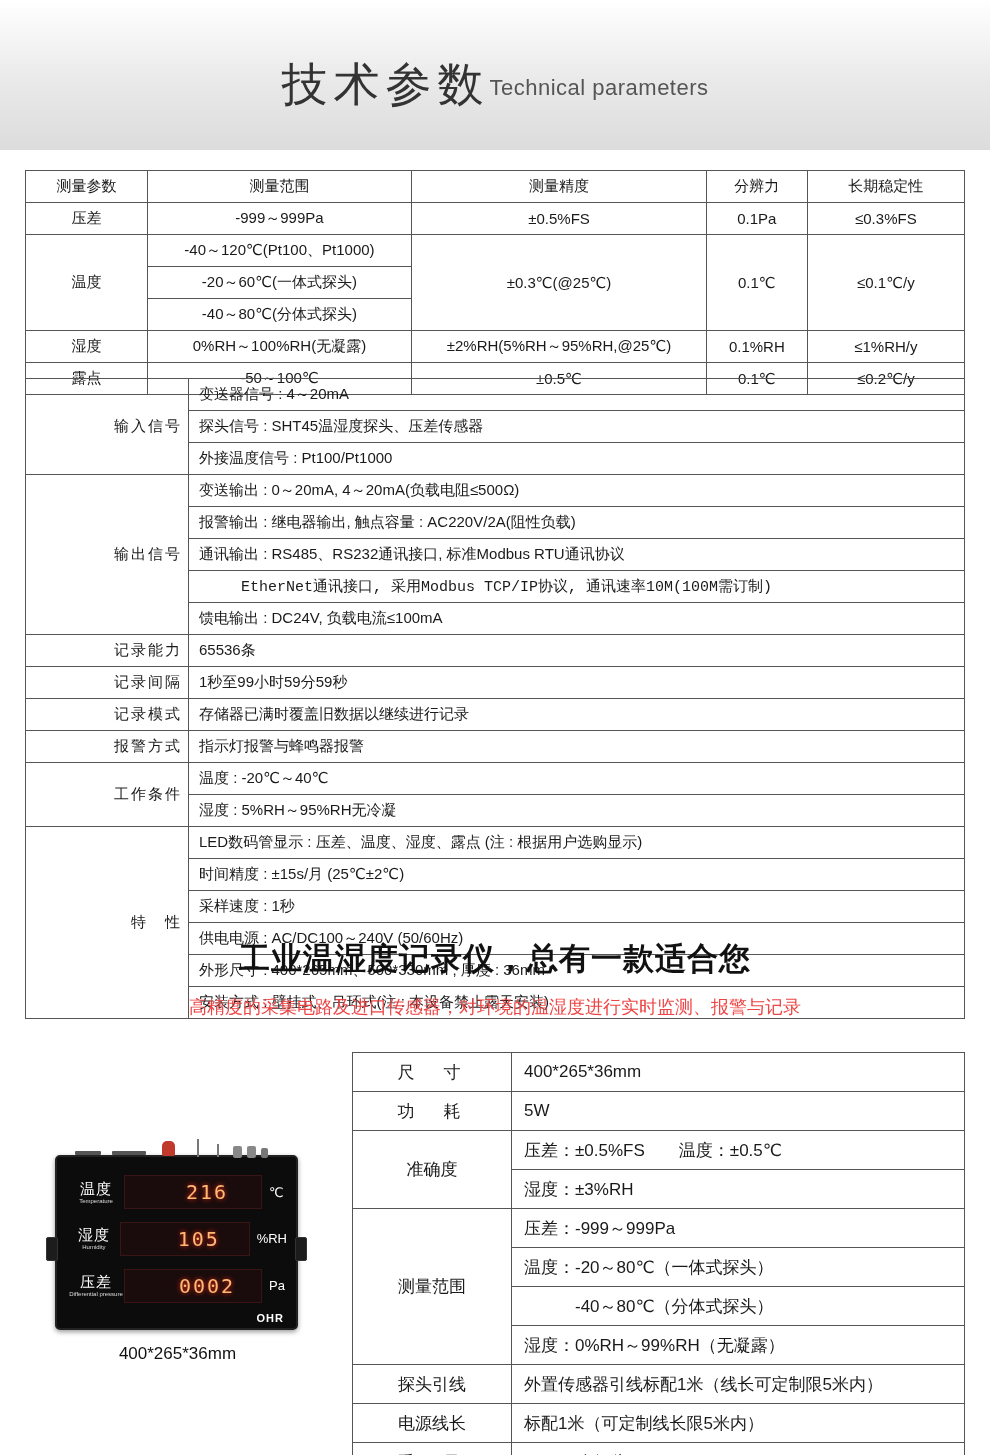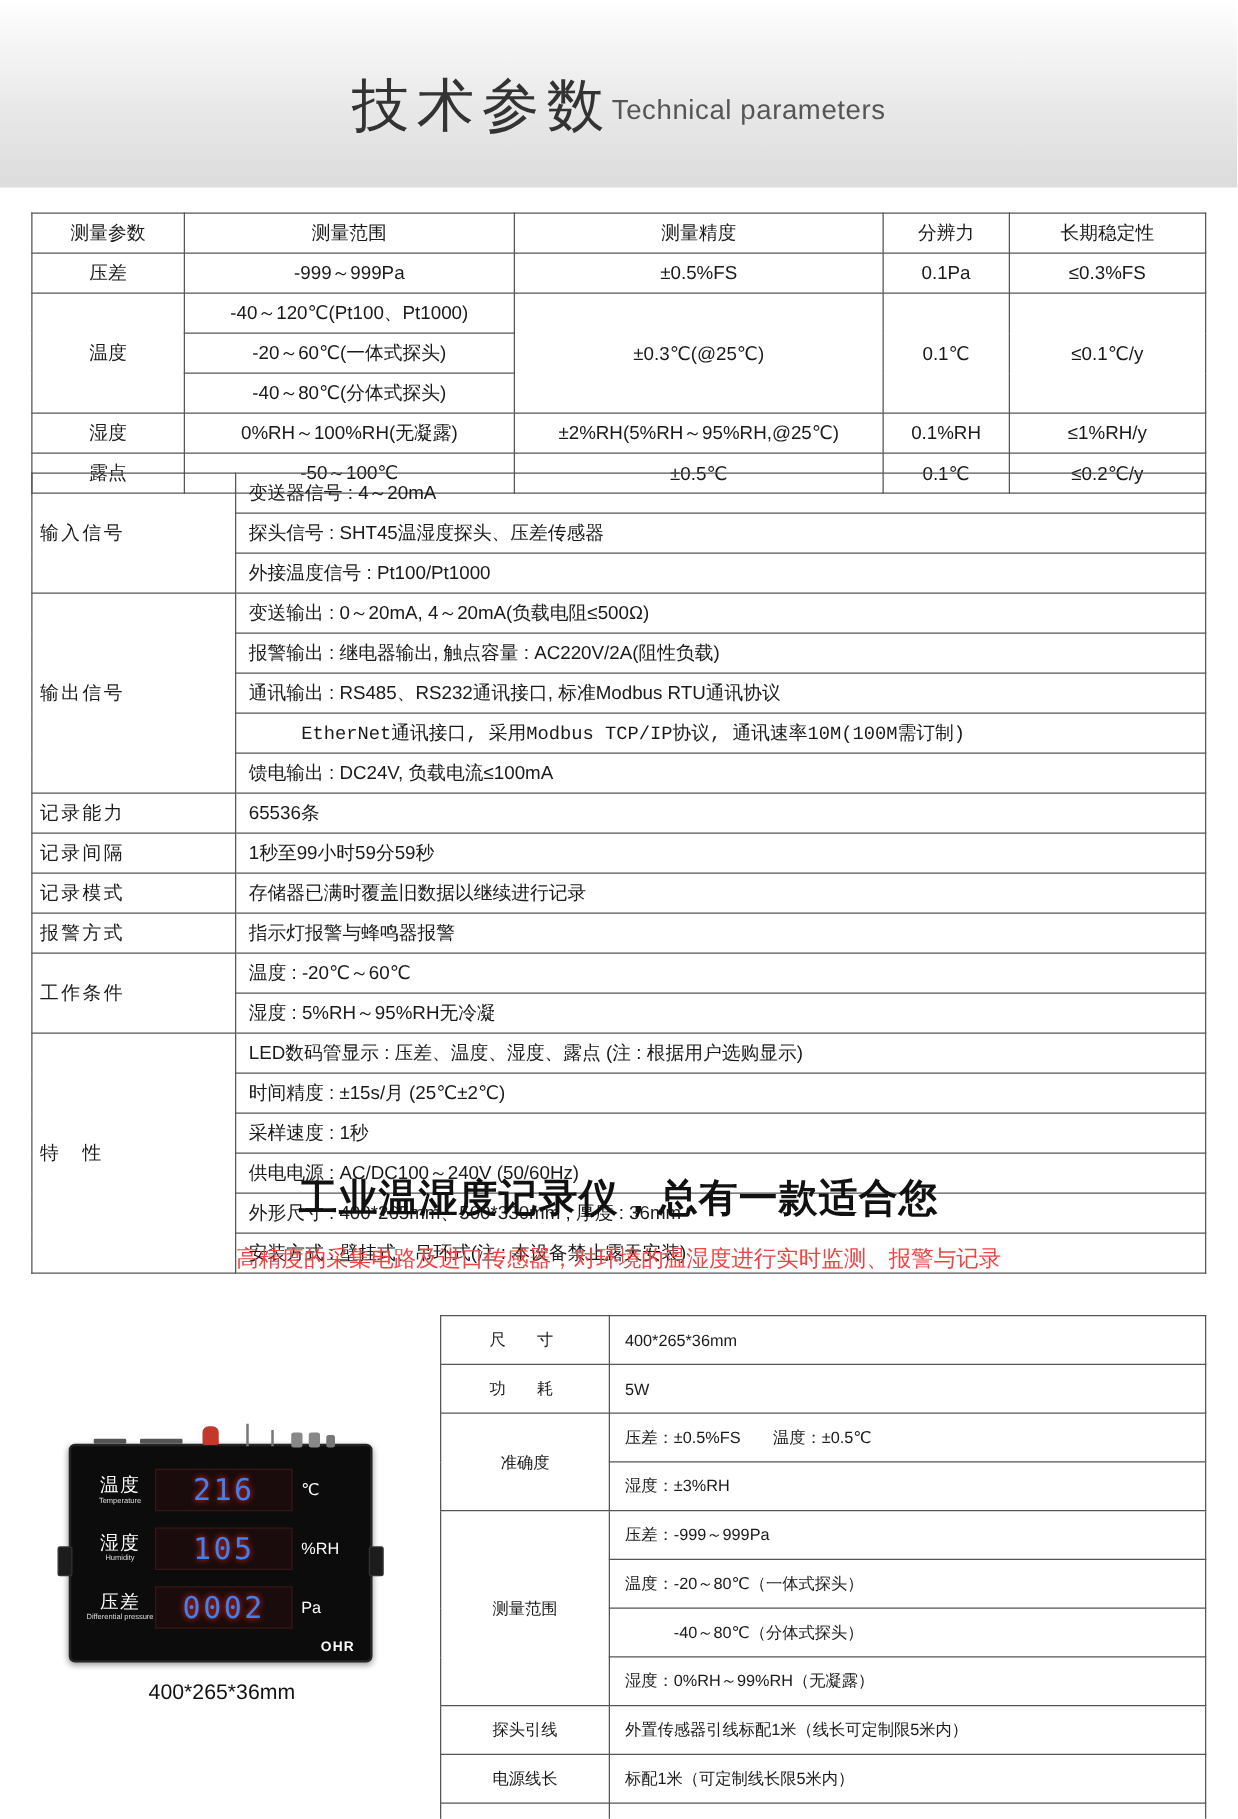--- a/index.html
+++ b/index.html
@@ -41,21 +41,21 @@
   
   #table-params{
     position:absolute;left:25px;top:170px;width:940px;border-radius:17px;
   }
   #table-params td{height:25px;}
   
   #table-spec{
     position:absolute;left:25px;top:378px;width:940px;
   }
   #table-spec td{height:25px;font-size:15px;}
-  #table-spec td.key{text-align:left;width:150px;letter-spacing:2px;}
+  #table-spec td.key{text-align:right;width:150px;letter-spacing:2px;}
   #table-spec td.val{text-align:left;padding-left:10px;}
   .indent{padding-left:52px !important;font-family:Liberation Mono, monospace;}
   
   .headline{
     position:absolute;left:0;top:938px;width:990px;text-align:center;
     font-size:31px;font-weight:bold;color:#111;letter-spacing:1px;
   }
   .subline{
     position:absolute;left:0;top:995px;width:990px;text-align:center;
     font-size:18px;color:#ef4444;
@@ -111,37 +111,38 @@
   }
   .lbl{
     width:56px;color:#fff;text-align:center;line-height:1;
   }
   .lbl .cn{font-size:15px;display:block;letter-spacing:1px;}
   .lbl .en{font-size:6px;display:block;color:#ddd;margin-top:2px;}
   .digits{
     background:#1a0c0c;border:1px solid #3a1515;
     width:108px;height:32px;display:flex;align-items:center;justify-content:center;
     font-family:"DejaVu Sans Mono","Liberation Mono",monospace;
-    font-size:24px;color:#3b82f6;letter-spacing:2px;
+    font-size:20px;color:#fdba74;letter-spacing:2px;
     text-shadow:0 0 5px #ff2b12;
+    padding-left:28px;
   }
   .unit{color:#fff;font-size:13px;margin-left:7px;white-space:nowrap;}
   .brand{
     position:absolute;right:12px;bottom:4px;color:#fff;font-size:11px;
     font-weight:bold;letter-spacing:1px;
   }
   .caption{
     text-align:center;font-size:17px;margin-top:14px;color:#111;
   }
   
   #table-basic{
     position:absolute;left:352px;top:1052px;width:613px;
   }
   #table-basic td{
-    border:1px solid #555;font-size:13px;padding:5px 8px;height:28px;
+    border:1px solid #555;font-size:17px;padding:5px 20px;height:28px;
   }
   #table-basic td.key{
     text-align:center;width:118px;letter-spacing:6px;
   }
   #table-basic td.key.nosp{letter-spacing:0;}
   #table-basic td.val{text-align:left;padding-left:12px;}
 </style>
 </head>
 <body>
 
@@ -246,21 +247,21 @@
     <td class="val">存储器已满时覆盖旧数据以继续进行记录</td>
   </tr>
 
   <tr>
     <td class="key">报警方式</td>
     <td class="val">指示灯报警与蜂鸣器报警</td>
   </tr>
 
   <tr>
     <td class="key" rowspan="2">工作条件</td>
-    <td class="val">温度 : -20℃～60℃</td>
+    <td class="val">温度 : -20℃～40℃</td>
   </tr>
   <tr>
         <td class="val">湿度 : 5%RH～95%RH无冷凝</td>
       </tr>
 
   <tr>
     <td class="key" rowspan="6">特　性</td>
     <td class="val">LED数码管显示 : 压差、温度、湿度、露点 (注 : 根据用户选购显示)</td>
   </tr>
   <tr>

